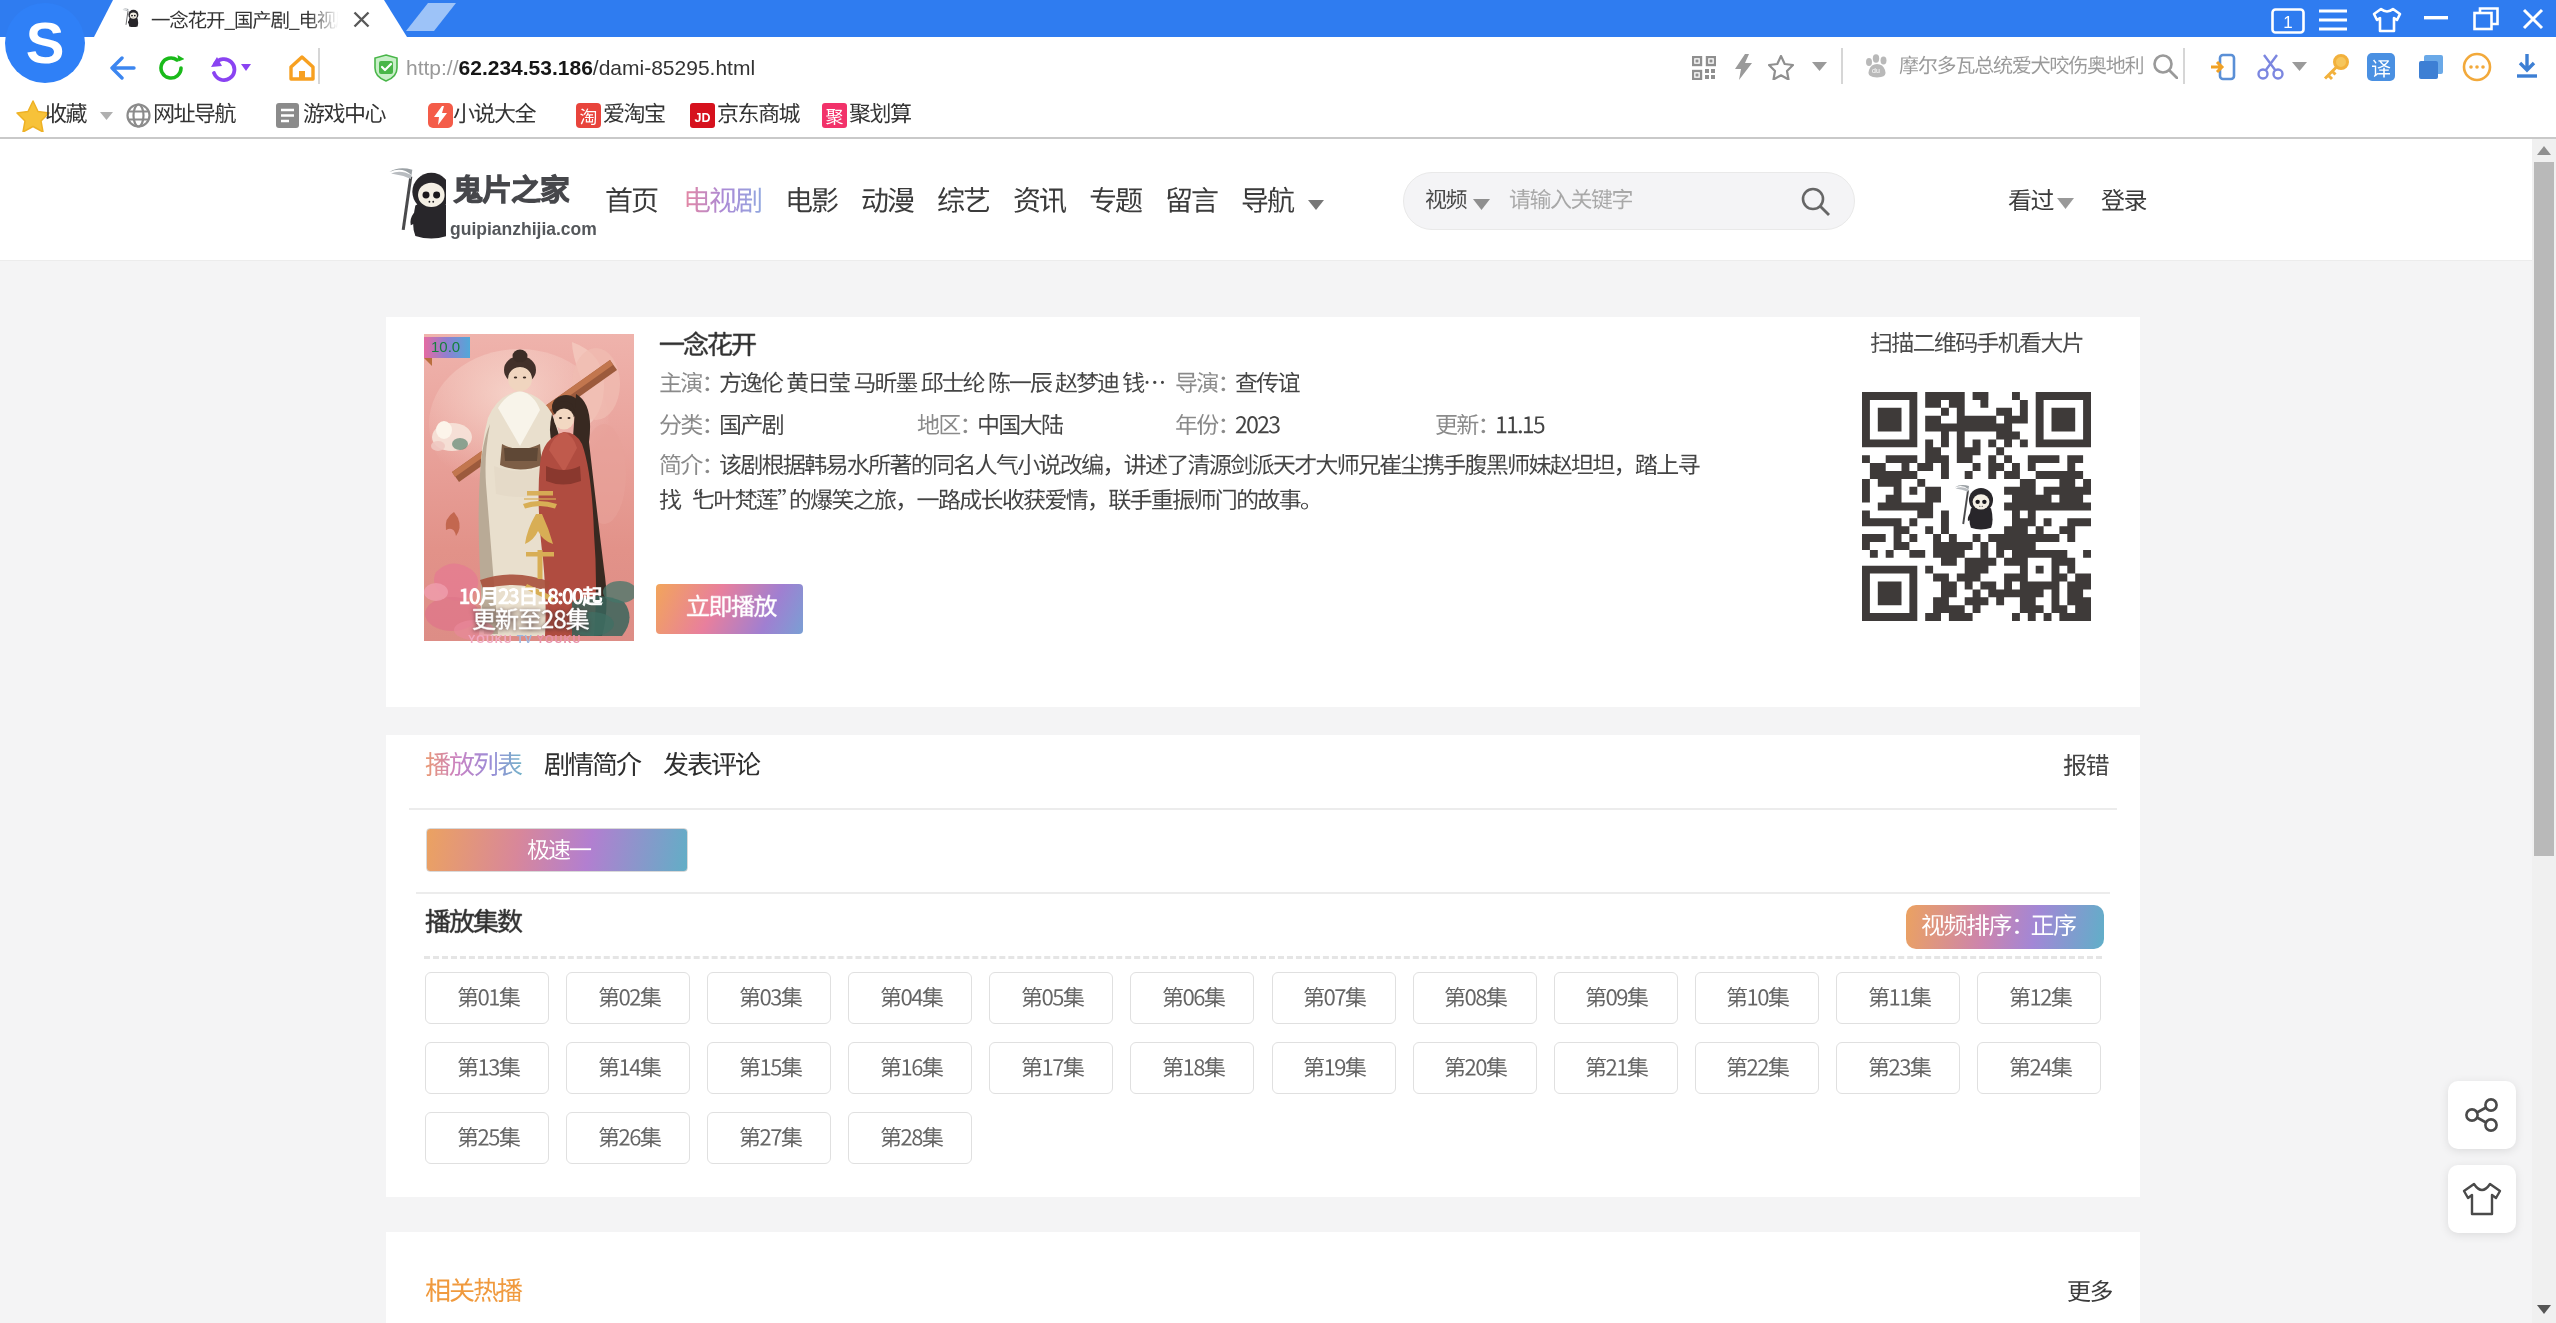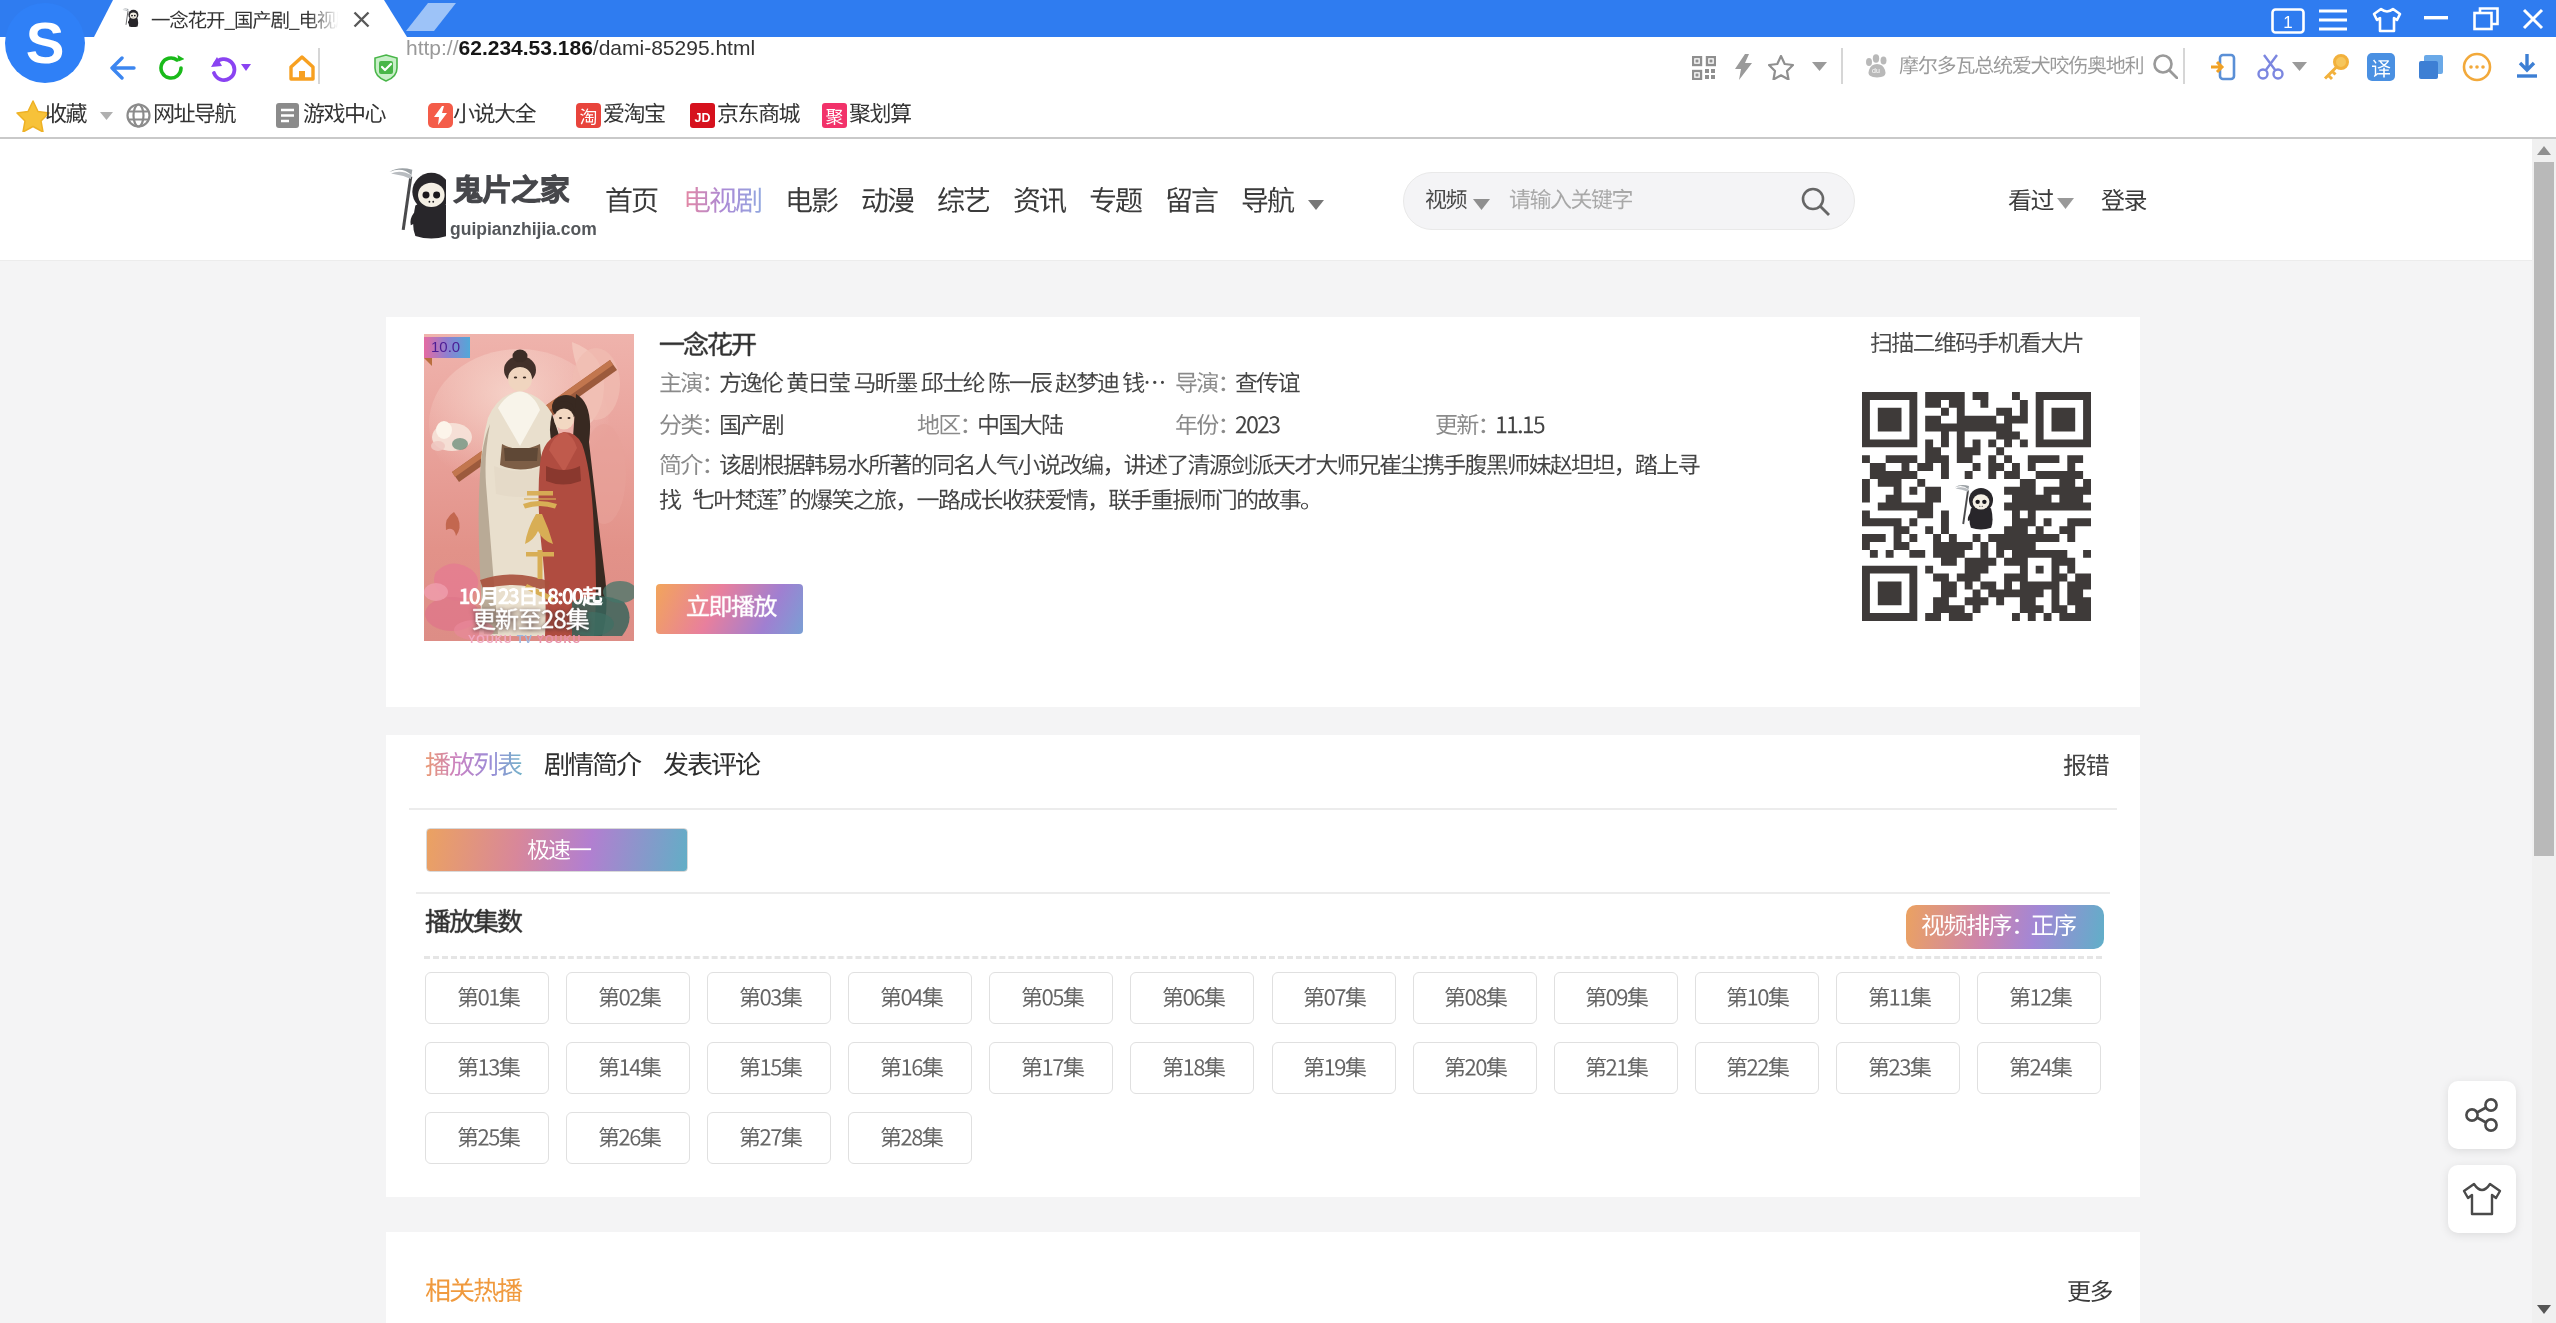--- a/index.html
+++ b/index.html
@@ -125,21 +125,21 @@
     </svg>
   </div>
 <div style="position:absolute;left:318px;top:48px;width:2px;height:36px;background:#d6d6d6"></div>
 <div style="position:absolute;left:374px;top:54px;">
     <svg width="24" height="28" viewBox="0 0 24 28" style="display:block;">
       <path d="M12 1 L23 4 V14 Q23 23 12 27 Q1 23 1 14 V4 Z" fill="#c8efc8" stroke="#49b649" stroke-width="1.6"></path>
       <rect x="5" y="7" width="14" height="13" rx="2" fill="#49b649"></rect>
       <path d="M8 13 l3 3  6-6" stroke="#fff" stroke-width="2.2" fill="none" stroke-linecap="round" stroke-linejoin="round"></path>
     </svg>
   </div>
-<div style="position:absolute;left:406px;top:36px;font:21px 'Liberation Sans',sans-serif;color:#999;line-height:1.15">http://<b style="color:#161616">62.234.53.186</b><span style="color:#333">/dami-85295.html</span></div>
+<div style="position:absolute;left:406px;top:56px;font:21px 'Liberation Sans',sans-serif;color:#999;line-height:1.15">http://<b style="color:#161616">62.234.53.186</b><span style="color:#333">/dami-85295.html</span></div>
 <div style="position:absolute;left:1692px;top:56px;">
     <svg width="24" height="24" viewBox="0 0 24 24" style="display:block;">
       <g fill="none" stroke="#8f8f8f" stroke-width="2.4">
         <rect x="1" y="1" width="8" height="8"></rect>
         <rect x="15" y="1" width="8" height="8"></rect>
         <rect x="1" y="15" width="8" height="8"></rect>
       </g>
       <g fill="#8f8f8f">
         <rect x="13" y="13" width="4" height="4"></rect>
         <rect x="19" y="13" width="4" height="4"></rect>
@@ -615,21 +615,21 @@
 <path d="M112 180 q-9 15-11 30 q9-4 13-13 q5 10 15 13 q-4-15-11-30z"></path>
 <path d="M102 218 h28 v4.5 h-28z"></path>
         <path d="M113.5 216 v29 h5 v-29z"></path>
 <path d="M103 250 l27 13 -2.6 4.6 -27-13z"></path>
 <path d="M100 164 h32 v2 h-32z" opacity=".6"></path>
 </g>
 </svg>
   </div>
 <div style="position:absolute;left:424px;top:337px;width:46px;height:21px;background:linear-gradient(90deg,#e56ba2,#8f7fd0,#52a8d8)"></div>
 <div style="position:absolute;left:431px;top:338px;">
-    <div style="font:15px 'Liberation Sans',sans-serif;color:#4c1d95">10.0</div>
+    <div style="font:15px 'Liberation Sans',sans-serif;color:#15803d">10.0</div>
   </div>
 <svg width="8" height="8" style="position:absolute;left:424px;top:358px">
     <path d="M0 0 h8 v8z" fill="#b96f3e"></path>
   </svg>
 <div style="position:absolute;left:457.82px;top:586px;">
     <svg width="146" height="22" viewBox="0 0 146 22" style="display:block;overflow:visible">
       <g fill="#fff" stroke="#fff" stroke-width="6.0" transform="translate(1,17.6) scale(0.2000)">
         <use href="#u31"></use>
         <use href="#u30" x="50.5"></use>
         <use href="#u6708" x="101.0"></use>

